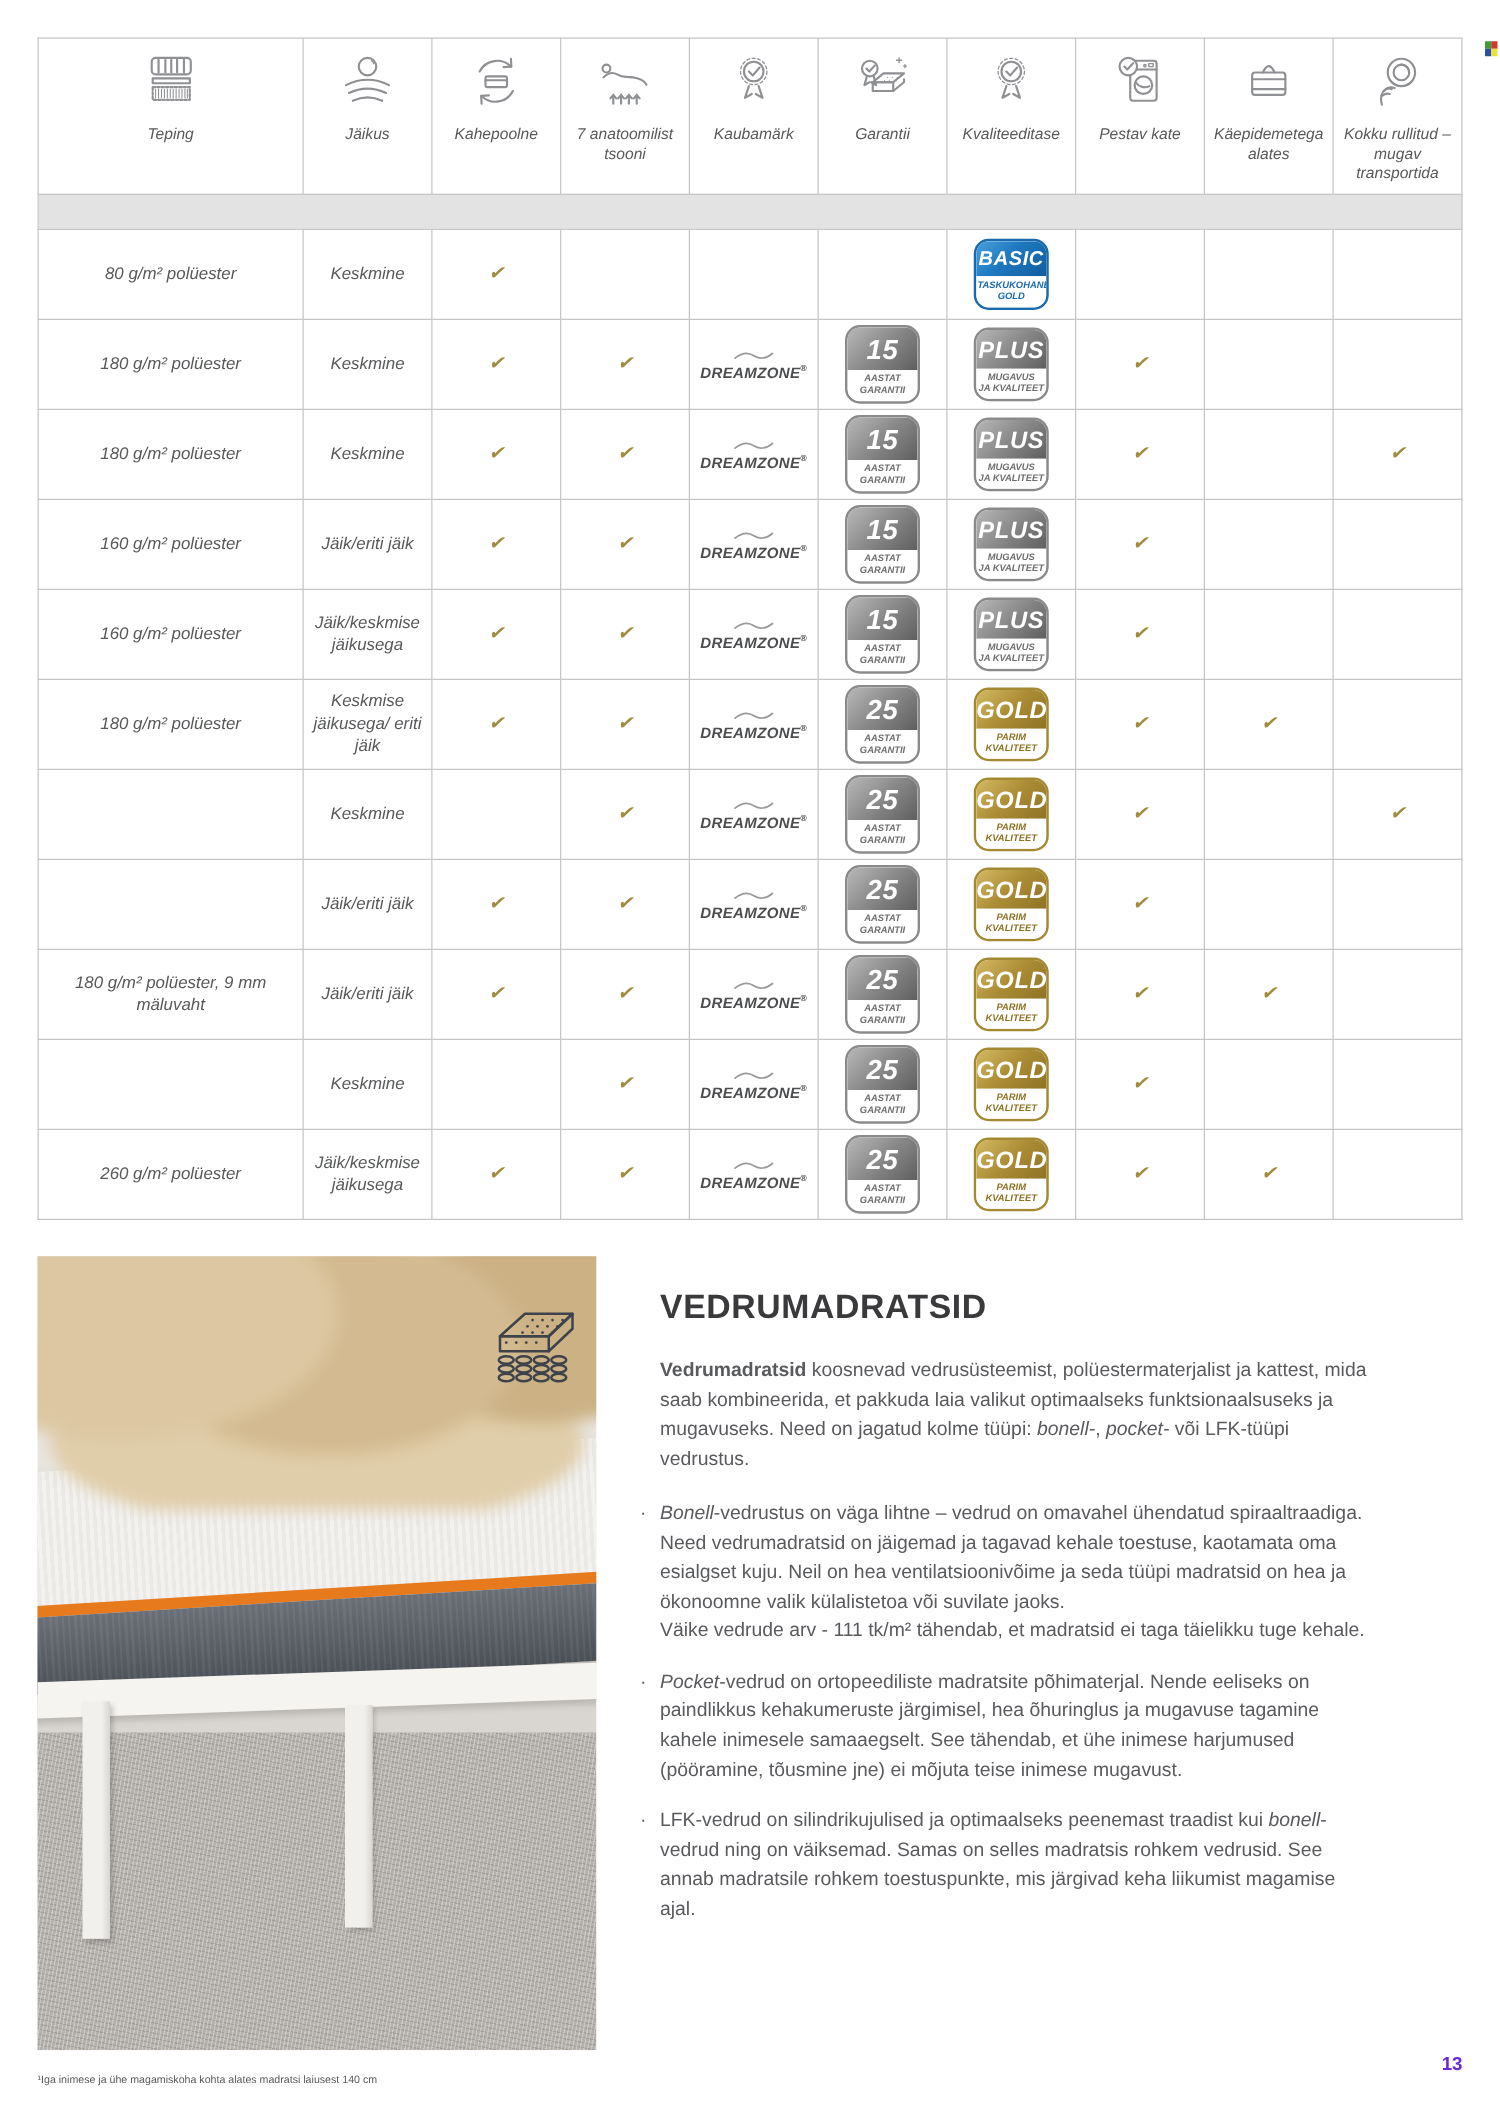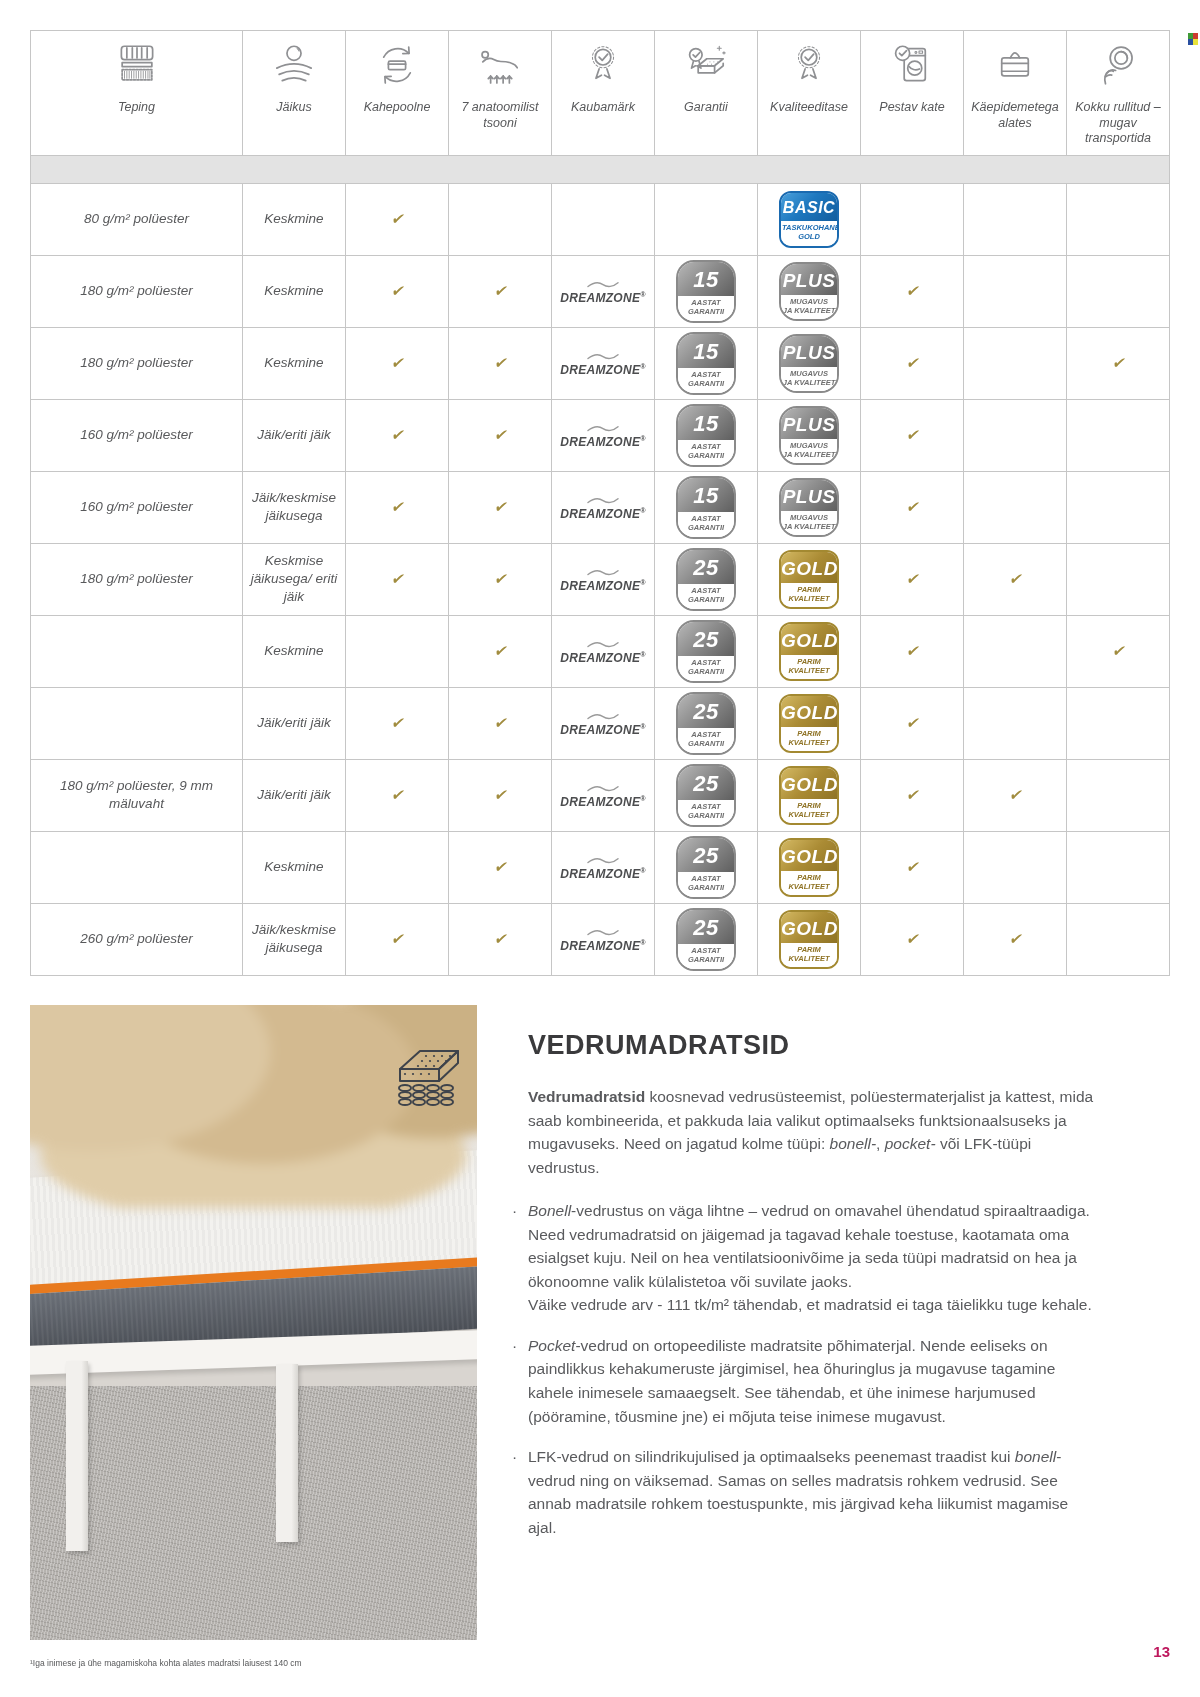--- a/index.html
+++ b/index.html
@@ -28,21 +28,21 @@
   
   .brand{display:inline-flex;flex-direction:column;align-items:center;gap:1px;}
   .brand .n{font-size:12px;font-weight:bold;color:#4c4d4f;letter-spacing:.3px;white-space:nowrap;}
   .brand .n sup{font-size:7px;}
 
   
   .badge{display:inline-block;width:60px;border-radius:12px;border:2px solid #888;
          overflow:hidden;background:#fff;box-sizing:border-box;vertical-align:middle;}
   .badge .t{display:block;color:#fff;font-weight:bold;line-height:1;padding:7px 0 5px;letter-spacing:.5px;}
   .badge .s{display:block;background:#fff;font-size:7.5px;font-weight:bold;line-height:1.25;padding:2px 1px 4px;}
-  .badge.gray{border-color:#8a8a8a;border-radius:18px;}
+  .badge.gray{border-color:#8a8a8a;}
   .badge.gray .t{background:linear-gradient(135deg,#b8b8b8 0%,#8d8d8d 45%,#5f5f5f 100%);}
   .badge.gray .s{color:#6f6f6f;}
   .badge.basic{border-color:#1a6ab0;}
   .badge.basic .t{background:linear-gradient(135deg,#4aa0dc 0%,#1e78bf 45%,#125d9e 100%);font-size:16px;}
   .badge.basic .s{color:#1a6ab0;}
   .badge.gold{border-color:#a38931;}
   .badge.gold .t{background:linear-gradient(135deg,#d4b963 0%,#ab8c35 50%,#8f7325 100%);font-size:19px;}
   .badge.gold .s{color:#8f7325;}
   .badge.b15 .t,.badge.b25 .t{font-size:22px;}
   .badge.bplus .t{font-size:19px;}
@@ -78,21 +78,21 @@
 
   
   .article{position:absolute;left:528px;top:1030px;width:566px;color:#595a5d;}
   .article h1{margin:0 0 24px 0;font-size:27px;letter-spacing:.5px;color:#3a3a3c;font-weight:bold;}
   .article p.intro{margin:0 0 20px 0;font-size:15.5px;line-height:1.52;}
   .article ul{list-style:none;margin:0 0 0 -16px;padding:0;}
   .article li{display:flex;margin:0 0 17px 0;font-size:15.5px;line-height:1.52;}
   .article .bm{flex:none;width:16px;text-align:left;}
 
   .footnote{position:absolute;left:30px;top:1658px;font-size:8.5px;color:#58595b;}
-  .pageno{position:absolute;right:30px;top:1643px;font-size:15px;font-weight:bold;color:#be185d;}
+  .pageno{position:absolute;right:30px;top:1643px;font-size:15px;font-weight:bold;color:#6d28d9;}
 </style>
 </head>
 <body>
 
 <div class="page">
 
   <div class="corner-mark">
     <div style="background:#3f9b37"></div>
     <div style="background:#cc3a2f"></div>
     <div style="background:#2a4fa0"></div>

